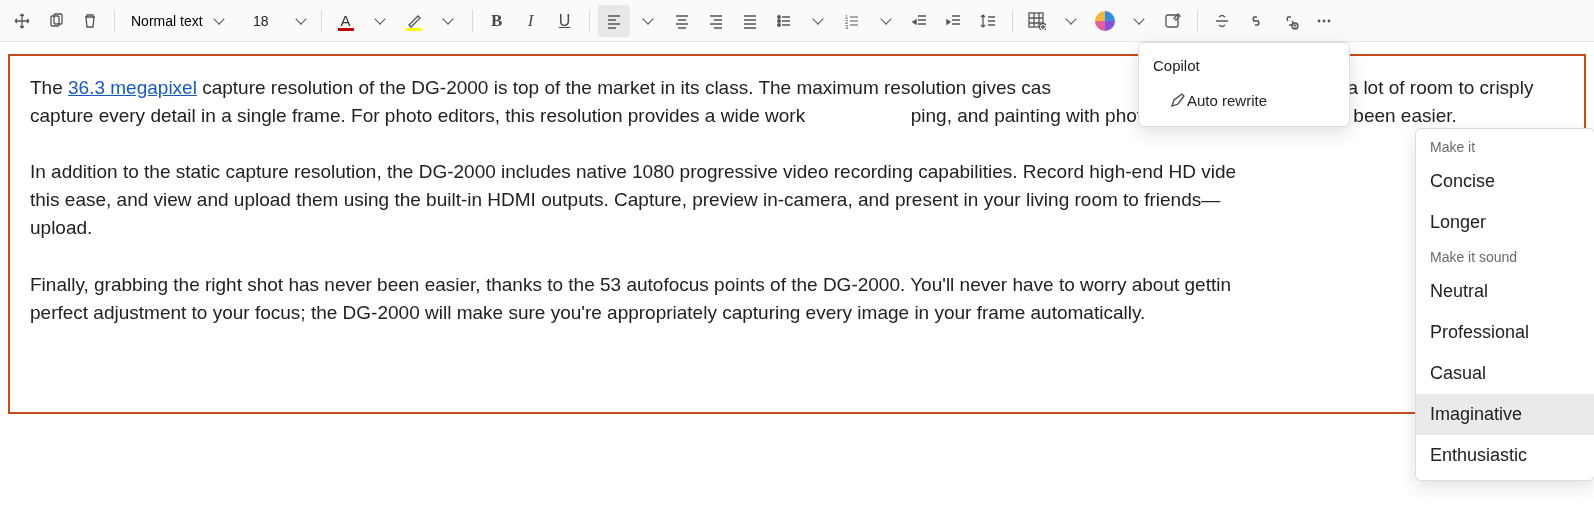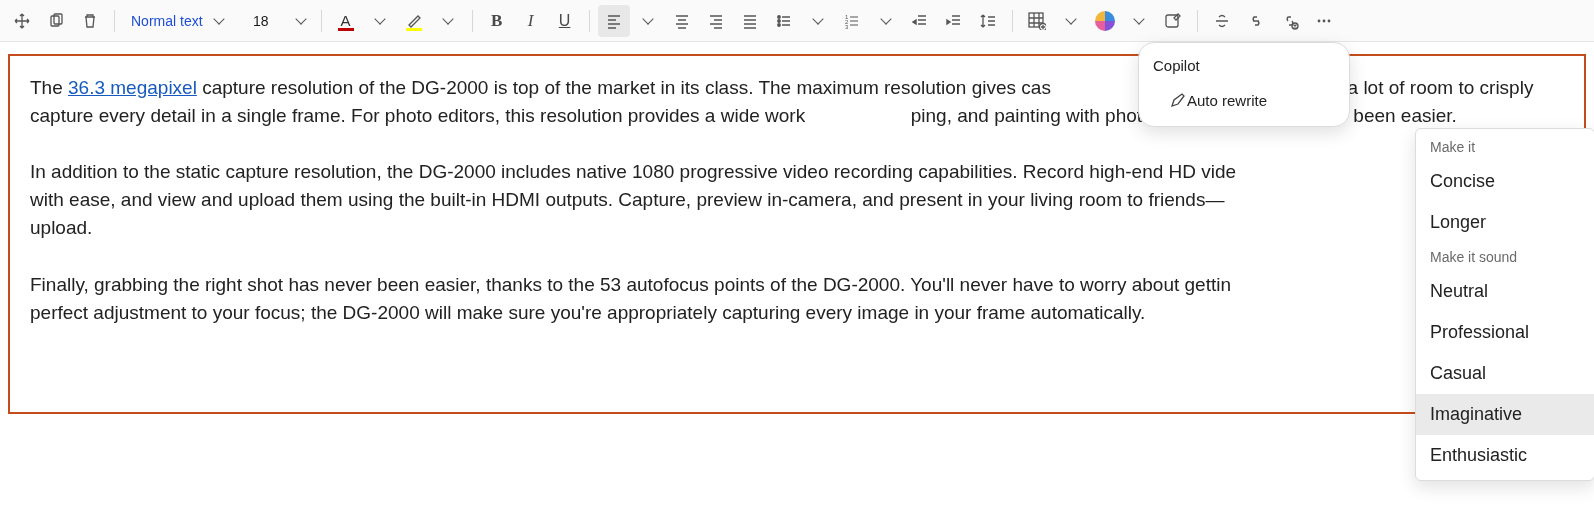--- a/index.html
+++ b/index.html
@@ -36,21 +36,21 @@
     background: #d8d8d8;
     margin: 0 6px;
   }
   .tb-text-select {
     display: flex;
     align-items: center;
     gap: 12px;
     padding: 0 8px;
     height: 32px;
     font-size: 14px;
-    color: #1d4ed8;
+    color: #000000;
     min-width: 120px;
     cursor: pointer;
     border-radius: 4px;
   }
   .tb-font-size {
     display: flex;
     align-items: center;
     gap: 28px;
     padding: 0 8px;
     height: 32px;
@@ -98,21 +98,21 @@
   }
 
   
   .menu1 {
     position: absolute;
     top: 42px;
     left: 1138px;
     width: 212px;
     background: #fff;
     border: 1px solid #dcdcdc;
-    border-radius: 16px;
+    border-radius: 6px;
     box-shadow: 0 6px 18px rgba(0,0,0,.12);
     padding: 6px 0;
     z-index: 10;
   }
   .menu1-item {
     display: flex;
     align-items: flex-start;
     gap: 0;
     padding: 10px 30px;
     font-size: 15px;
@@ -370,21 +370,21 @@
   <div class="doc-selected">
     <p>
       <span>The </span><a href="#">36.3 megapixel</a><span> capture resolution of the DG-2000 is top of the market in its class. The maximum resolution gives cas</span>
       <span style="visibility:hidden">xxxxxxxxxxxxxxxxxxxx</span>
       <span>l pros alike a lot of room to crisply capture every detail in a single frame. For photo editors, this resolution provides a wide work</span>
       <span style="visibility:hidden">xxxxxxxxxx</span>
       <span>ping, and painting with photo editing tools has never been easier.</span>
     </p>
     <p>
       <span>In addition to the static capture resolution, the DG-2000 includes native 1080 progressive video recording capabilities. Record high-end HD vide</span><br>
-      <span>with ease, and view and upload them using the built-in HDMI outputs. Capture, preview in-camera, and present in your living room to friends—</span><br>
+      <span>this ease, and view and upload them using the built-in HDMI outputs. Capture, preview in-camera, and present in your living room to friends—</span><br>
       <span>upload.</span>
     </p>
     <p style="margin-bottom:8px">
       <span>Finally, grabbing the right shot has never been easier, thanks to the 53 autofocus points of the DG-2000. You'll never have to worry about gettin</span><br>
       <span>perfect adjustment to your focus; the DG-2000 will make sure you're appropriately capturing every image in your frame automatically.</span>
     </p>
   </div>
 </div>
 
 <div class="menu1">

